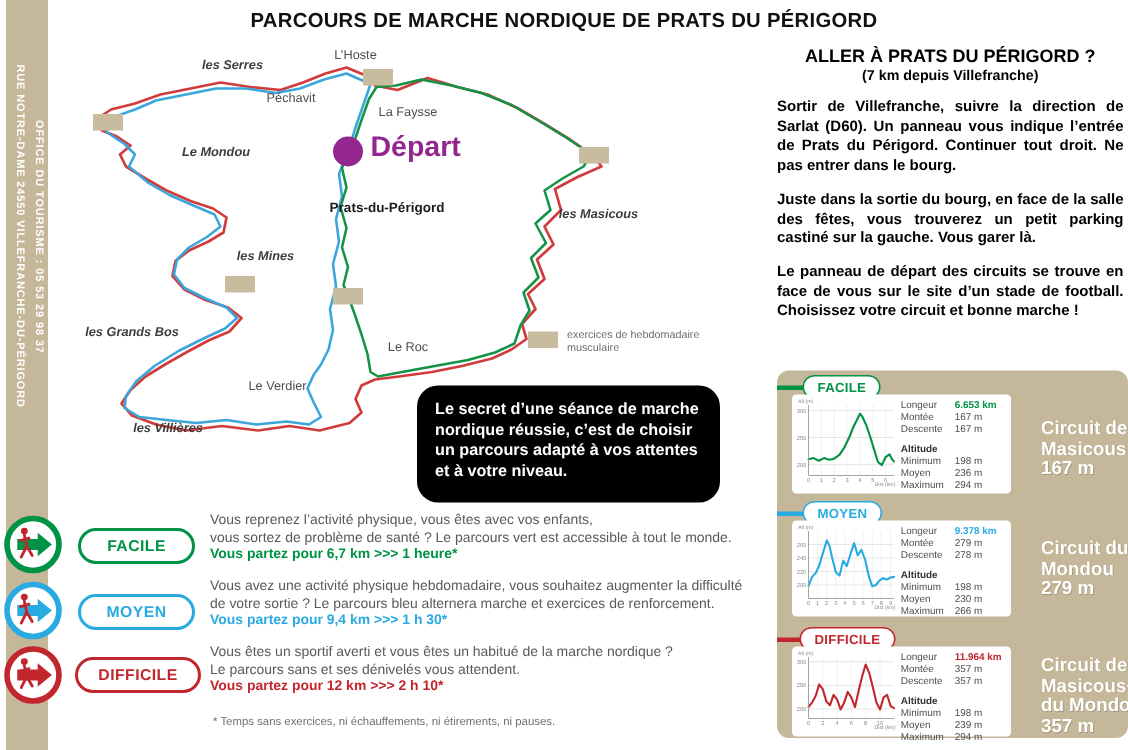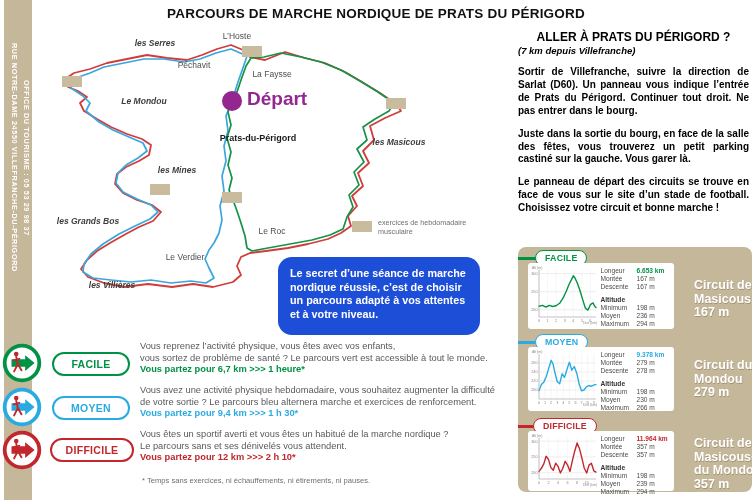--- a/index.html
+++ b/index.html
@@ -25,21 +25,21 @@
   .ml-serres{left:133px;top:38px}.ml-lhoste{left:237px;top:31px}.ml-pechavit{left:194px;top:60px}
   .ml-faysse{left:272px;top:69px}.ml-mondou{left:122px;top:96px}.ml-prats{left:258px;top:133px}
   .ml-masicous{left:377px;top:137px}.ml-mines{left:155px;top:165px}.ml-grandsbos{left:66px;top:216px}
   .ml-roc{left:272px;top:226px}.ml-verdier{left:185px;top:252px}.ml-villieres{left:90px;top:280px}
   .depart-label{position:absolute;left:247px;top:88px;font-size:19px;font-weight:bold;color:#93278f;}
 
   .legend{position:absolute;left:352px;top:219px;display:flex;gap:6px;}
   .legend-swatch{width:20px;height:11px;background:#c9bc9e;margin-top:2px;}
   .legend-text{font-size:7.2px;color:#6d6e71;line-height:8.5px;}
 
-  .info-box{position:absolute;left:278px;top:257px;width:202px;height:78px;background:#1d4ed8;
+  .info-box{position:absolute;left:278px;top:257px;width:202px;height:78px;background:#000000;
       border-radius:14px;color:#fff;font-weight:bold;font-size:10.8px;line-height:13.5px;
       padding:10px 12px;box-sizing:border-box;}
 
   
   .diff-title{position:absolute;left:86px;top:324px;font-size:21px;font-weight:bold;color:#93278f;}
   .medal{position:absolute;width:42px;height:42px;}
   .m0{left:1px;top:342px}.m1{left:1px;top:386px}.m2{left:1px;top:429px}
   .pill{position:absolute;height:20px;border:2px solid;border-radius:13px;background:#fff;
       display:flex;align-items:center;justify-content:center;font-weight:bold;font-size:10.5px;
       letter-spacing:.3px;}
@@ -48,21 +48,21 @@
   .pill-difficile{left:50px;top:438px;width:80px;border-color:#c1272d;color:#c1272d;}
   .diff-text{position:absolute;left:140px;width:374px;font-size:9.3px;line-height:11.5px;color:#58595b;}
   .dt0{top:341px}.dt1{top:385px}.dt2{top:429px}
   .diff-highlight{font-weight:bold;}
   .c-green{color:#009245}.c-blue{color:#29abe2}.c-red{color:#c1272d}
   .footnote{position:absolute;left:142px;top:476px;font-size:7.6px;color:#6d6e71;}
 
   
   .directions{position:absolute;left:518px;top:30px;width:231px;color:#000;}
   .dir-title{text-align:center;font-weight:bold;font-size:12px;}
-  .dir-sub{text-align:left;font-weight:bold;font-style:italic;font-size:9.5px;margin-top:1px;}
+  .dir-sub{text-align:center;font-weight:bold;font-size:9.5px;margin-top:1px;}
   .dir-p{font-size:10px;font-weight:bold;text-align:justify;line-height:12.9px;margin-top:10px;}
 
   .deniv-title{position:absolute;left:518px;top:223px;width:231px;text-align:center;font-size:19px;
       font-weight:900;font-style:italic;color:#c5b79a;letter-spacing:.5px;
       text-shadow:1.5px 1.5px 0 #fff,-.5px -.5px 0 #fff;}
   .deniv-box{position:absolute;left:518px;top:247px;width:234px;height:245px;background:#c5b79a;
       border-radius:8px;}
   .panel-pill{position:absolute;height:14px;border:1.5px solid;border-radius:9px;background:#fff;
       display:flex;align-items:center;justify-content:center;font-size:8.8px;font-weight:bold;
       padding:0 9px;letter-spacing:.2px;}

